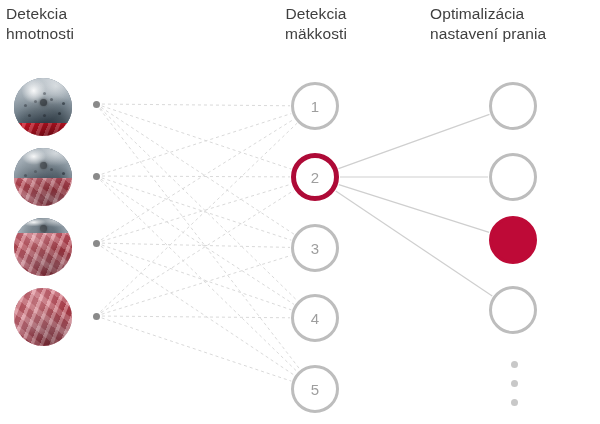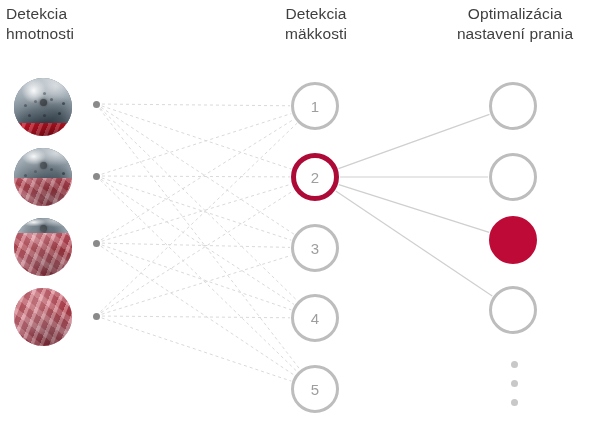--- a/index.html
+++ b/index.html
@@ -17,21 +17,21 @@
     position:absolute;
     color:#3f3f3f;
     font-size:15.5px;
     line-height:20px;
     font-weight:400;
     white-space:pre-line;
     letter-spacing:.1px;
   }
   #head-weight{left:6px;  top:4px;  text-align:left;}
   #head-soft  {left:228px;top:4px;  width:176px;text-align:center;}
-  #head-opt   {left:430px;top:4px;  width:170px;text-align:center;}
+  #head-opt   {left:430px;top:4px;  width:170px;text-align:left;}
 
   
   #edges{position:absolute;left:0;top:0;width:600px;height:424px;}
 
   
   .drum{
     position:absolute;
     width:58px;height:58px;
     border-radius:50%;
     overflow:hidden;

